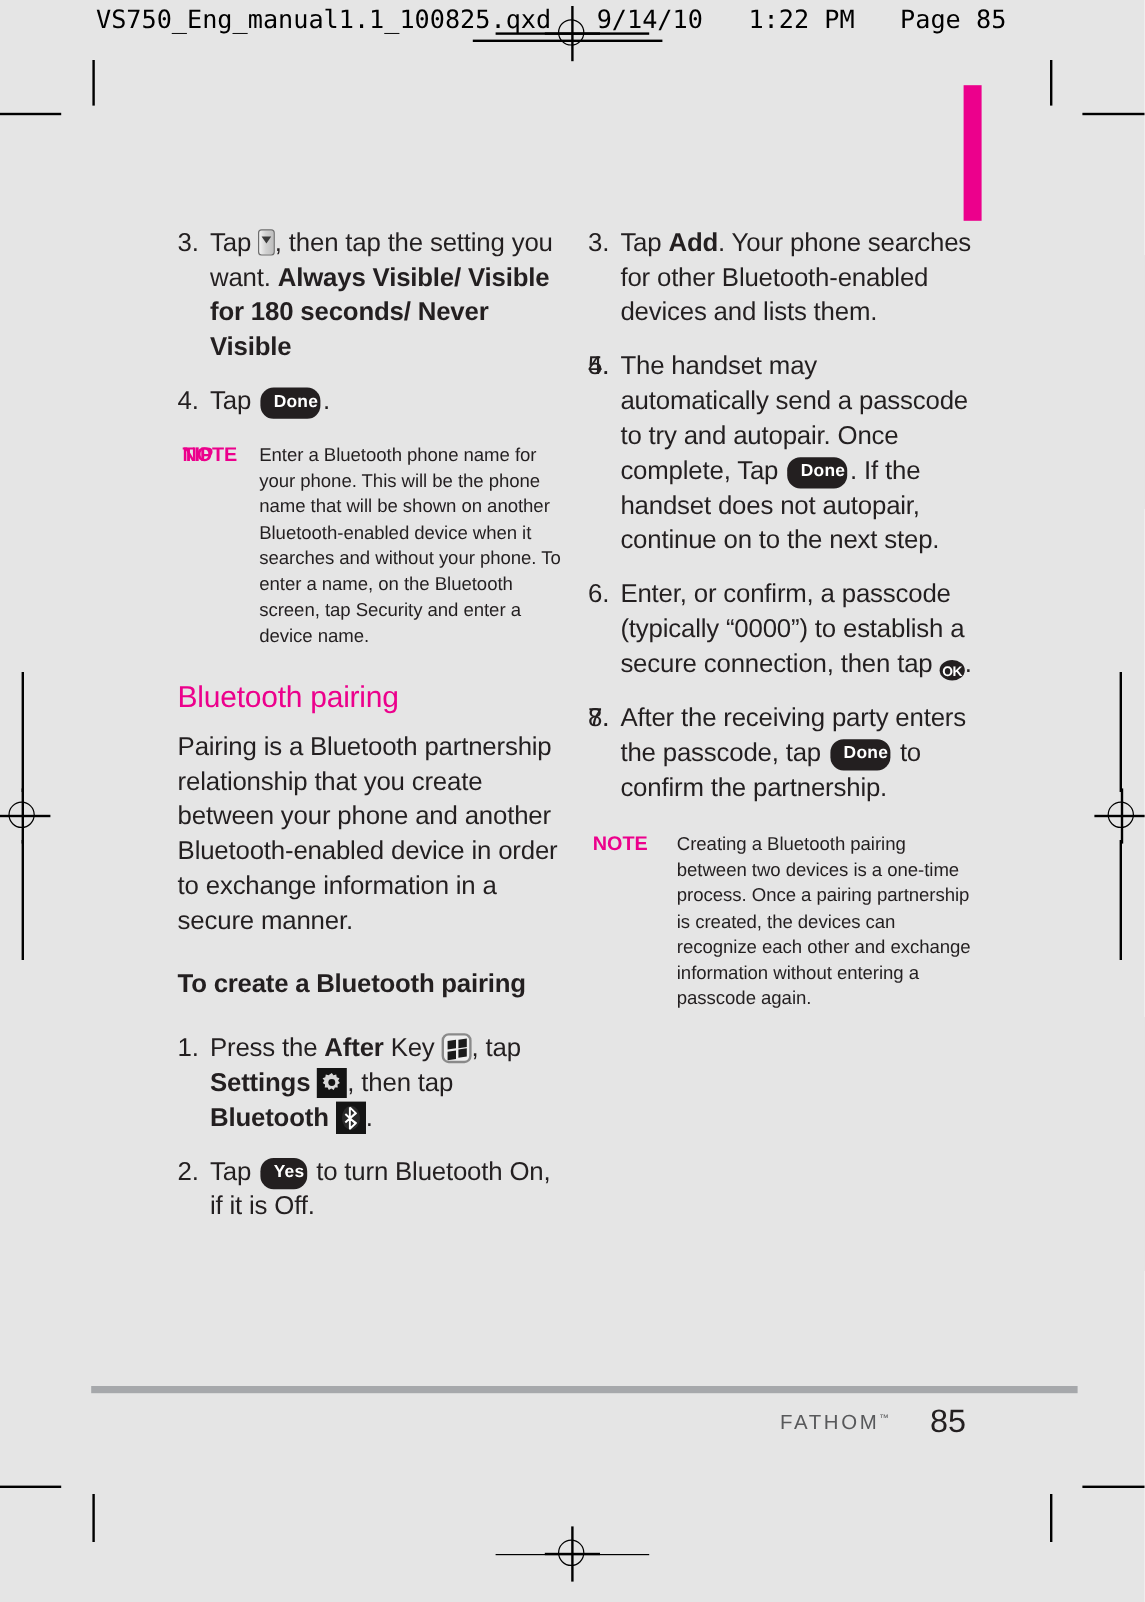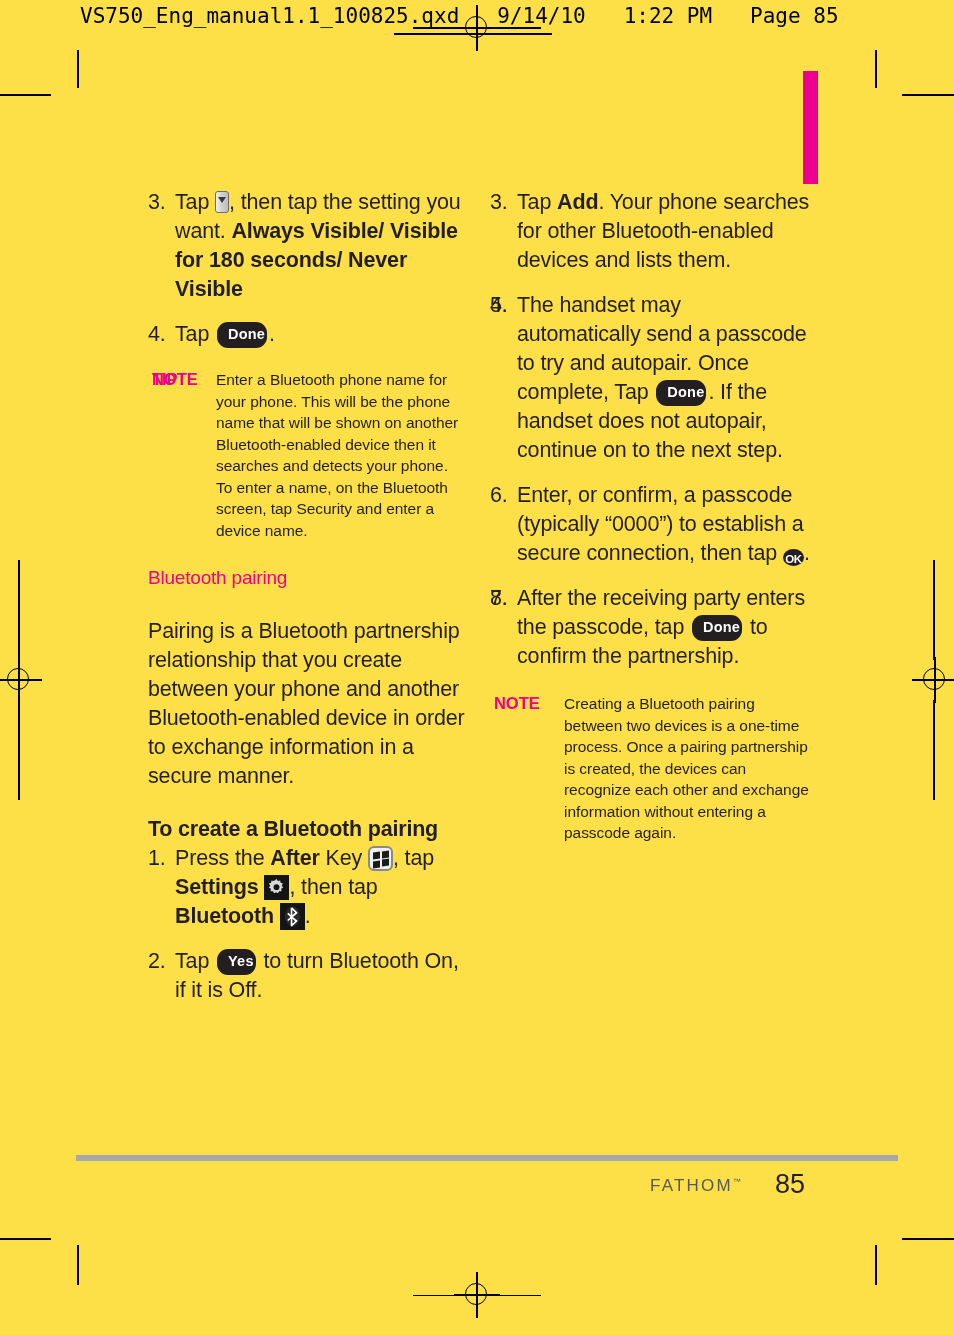--- a/index.html
+++ b/index.html
@@ -9,21 +9,21 @@
   }
   body {
     font-family: "Liberation Sans", sans-serif;
     color: #231f20;
   }
   #page {
     position: relative;
     width: 954px;
     height: 1335px;
     overflow: hidden;
-    background: #fde047;
+    background: #e5e5e5;
   }
 
   
   .mark { position: absolute; background: #000000; }
   .reg {
     position: absolute;
     width: 46px; height: 46px;
   }
   .reg .circ {
     position: absolute;
@@ -98,30 +98,30 @@
 
   .para {
     font-size: 21.5px;
     line-height: 29px;
     margin: 0 0 14px 0;
     letter-spacing: -0.15px;
   }
 
   h2.section {
     color: #ec008c;
-    font-size: 19px;
+    font-size: 25px;
     font-weight: normal;
-    margin: 26px 0 28px 0;
+    margin: 26px 0 12px 0;
     letter-spacing: -0.2px;
   }
   h3.sub {
     color: #231f20;
     font-size: 21.5px;
     font-weight: bold;
-    margin: 26px 0 2px 0;
+    margin: 26px 0 26px 0;
     letter-spacing: -0.2px;
   }
 
   
   .note {
     position: relative;
     font-size: 15.5px;
     line-height: 21.5px;
     margin: 14px 0 10px 4px;
     padding-left: 64px;
@@ -312,21 +312,21 @@
       <span class="num">4.</span><span>Tap</span>
       <span class="pill">Done</span><span>.</span>
     </div>
 
     <div class="note">
       <span class="lbl">NOTE</span>
     </div>
 
     <div class="note" style="margin-top:20px;">
       <span class="lbl">TIP</span>
-      <span class="body">Enter a Bluetooth phone name for your phone. This will be the phone name that will be shown on another Bluetooth-enabled device then it searches and detects your phone. To enter a name, on the Bluetooth screen, tap Security and enter a device name.</span>
+      <span class="body">Enter a Bluetooth phone name for your phone. This will be the phone name that will be shown on another Bluetooth-enabled device when it searches and without your phone. To enter a name, on the Bluetooth screen, tap Security and enter a device name.</span>
     </div>
 
     <h2 class="section">Bluetooth pairing</h2>
 
     <p class="para">Pairing is a Bluetooth partnership relationship that you create between your phone and another Bluetooth-enabled device in order to exchange information in a secure manner.</p>
 
     <h3 class="sub">To create a Bluetooth pairing</h3>
 
     <div class="step">
       <span class="num">1.</span><span>Press the </span><b>After</b><span> Key </span><span class="ic ic-start"><span class="q q1"></span><span class="q q2"></span><span class="q q3"></span><span class="q q4"></span></span><span>, tap </span><b>Settings</b>

